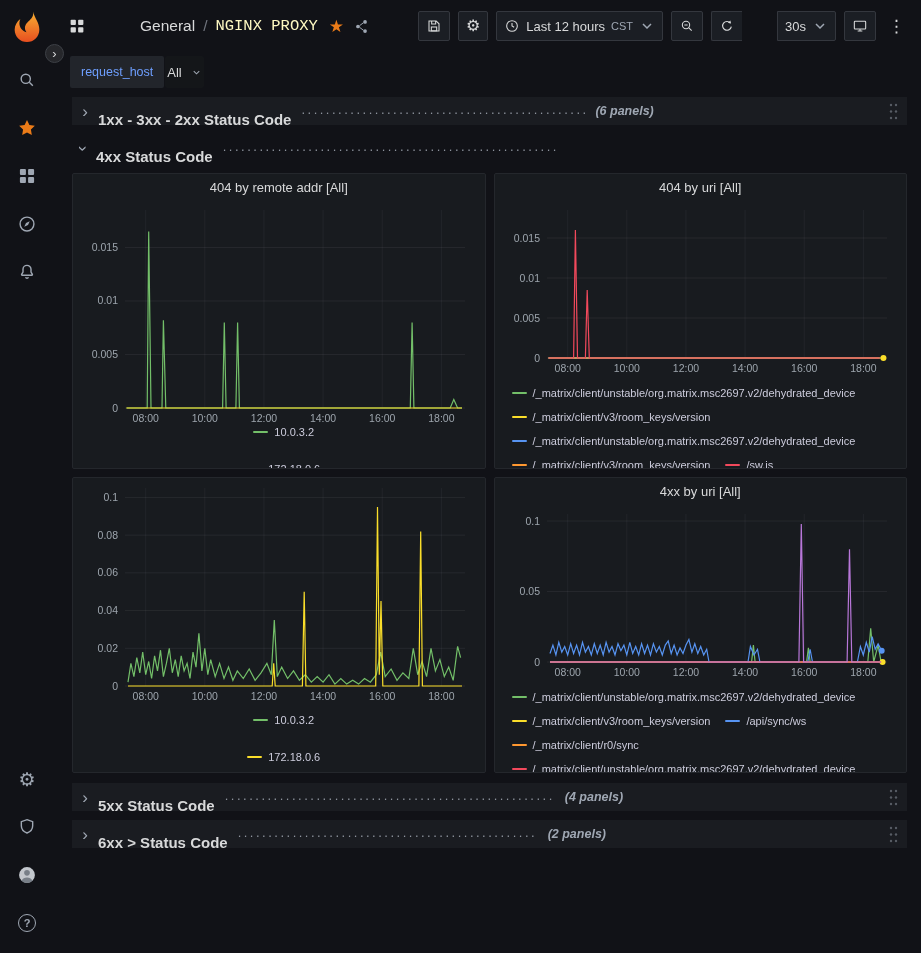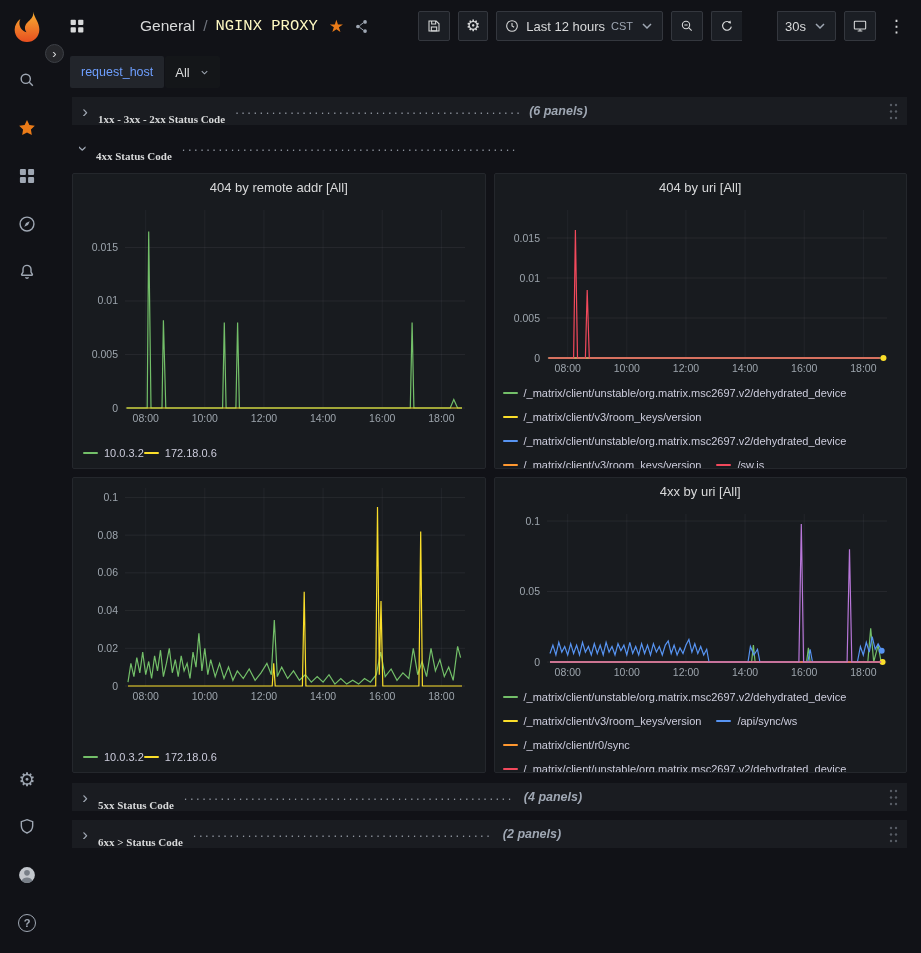--- a/index.html
+++ b/index.html
@@ -42,45 +42,45 @@
   .refresh-group { display:flex; }
   .refresh-group .tb-btn:first-child { border-right:none; border-radius:2px 0 0 2px; }
   .refresh-group .tb-btn:last-child { border-radius:0 2px 2px 0;margin-left:35px; }
   .kebab-btn { background:none; border:none; color:#d8d9da; font-size:17px; cursor:pointer; padding:0 4px; }
 
   .submenu { height:40px; flex:none; display:flex; align-items:center; padding:0 14px 0 16px; gap:12px; }
   .var-group { display:flex; align-items:center; }
   .var-label { height:32px; display:flex; align-items:center; padding:0 11px; background:#22252b; color:#6e9fff; font-size:12.5px; font-weight:500; border-radius:2px; }
   .var-black { width:288px; height:32px; margin-left:5px; background:#000; border:1px solid #1e2126; border-radius:2px; display:flex; align-items:center; justify-content:flex-end; padding-right:8px; cursor:pointer; }
   .var-black .caret { color:#8e949e; }
-  .var-value { height:32px; display:flex; align-items:center; gap:9px; padding:0 10px; margin-left:1px; background:#141619; color:#d8d9da; font-size:13px; border-radius:2px; cursor:pointer; }
+  .var-value { height:32px; display:flex; align-items:center; gap:9px; padding:0 2px; margin-left:1px; background:#141619; color:#d8d9da; font-size:13px; border-radius:2px; cursor:pointer; }
 
   .content { flex:1; padding:5px 14px 0 18px; overflow:hidden; }
 
   .row-strip { height:28px; display:flex; align-items:center; background:#1a1c21; margin-bottom:9px; padding:0 8px 0 2px; cursor:pointer; }
   .row-head { height:26px; display:flex; align-items:center; margin:10px 0 12px; cursor:pointer; }
   .row-chevron { width:22px; text-align:center; color:#9fa7b3; font-size:17px; line-height:1; flex:none; }
   .row-chevron.down { transform:rotate(90deg); }
-  .row-title { font-size:11px; font-weight:700; color:#d8d9da; margin:16px 10px 0 2px; white-space:nowrap;font-family:Liberation Serif, serif; }
+  .row-title { font-size:15px; font-weight:700; color:#d8d9da; margin:16px 10px 0 2px; white-space:nowrap; }
   .leader { overflow:hidden; white-space:nowrap; color:#8e949e; font-size:13px; letter-spacing:2.5px; flex:none; transform:translateY(-2px); }
   .lw1{width:284px} .lw2{width:336px} .lw3{width:330px} .lw4{width:300px}
   .panel-count { font-style:italic; color:#9fa7b3; font-size:12.5px; margin-left:10px; white-space:nowrap;font-weight:bold; }
   .drag-handle { margin-left:auto; display:flex; cursor:grab; }
 
   .panel-grid { display:grid; grid-template-columns:1fr 1fr; gap:8px; margin-bottom:10px; }
   .panel { background:#181b1f; border:1px solid #24272c; border-radius:2px; height:296px; display:flex; flex-direction:column; overflow:hidden; }
   .panel-title { height:26px; flex:none; display:flex; align-items:center; justify-content:center; font-size:13px; font-weight:500; color:#d8d9da; cursor:pointer; }
   .chart-host { flex:none; margin:0 6px; }
   .chart-host svg { display:block; }
   .chart-tall { height:226px; }
   .chart-short { height:176px; }
   svg text.tick { font-family:"Liberation Sans","DejaVu Sans",sans-serif; font-size:10.5px; fill:#9da5ad; }
   .legend { color:#ccccdc; }
-  .legend-inline { margin-top:auto; display:flex; align-items:center; gap:0; padding:0 0 9px 10px; }
-  .legend-list { height:94px; overflow:hidden; padding:5px 0 0 8px; display:flex; flex-direction:column; }
+  .legend-inline { margin-top:auto; display:flex; align-items:center; gap:25px; padding:0 0 9px 10px;flex-direction:column; }
+  .legend-list { height:94px; overflow:hidden; padding:5px 0 0 17px; display:flex; flex-direction:column; }
   .legend-row { height:24px; flex:none; display:flex; align-items:center; gap:15px; white-space:nowrap; overflow:hidden; }
   .legend-item { display:inline-flex; align-items:center; gap:6px; font-size:11px; cursor:pointer; }
   .legend-item i { width:15px; height:2px; border-radius:1px; flex:none; }
 </style>
 </head>
 <body>
 
 <div class="app">
 
   <nav class="sidebar">

